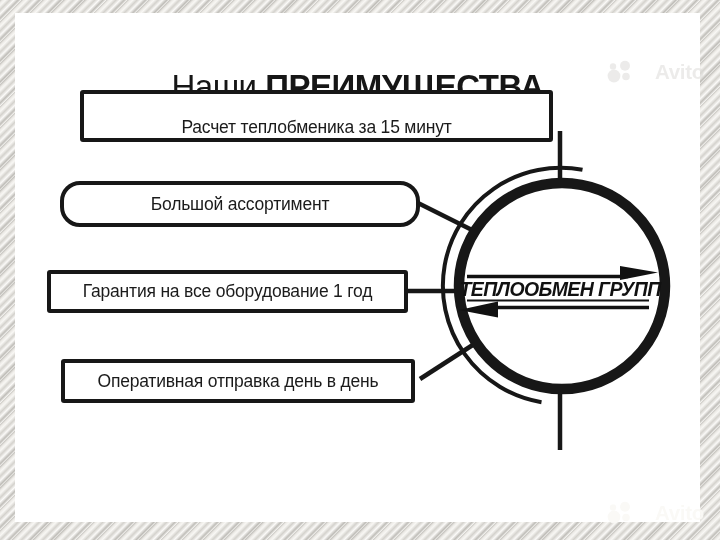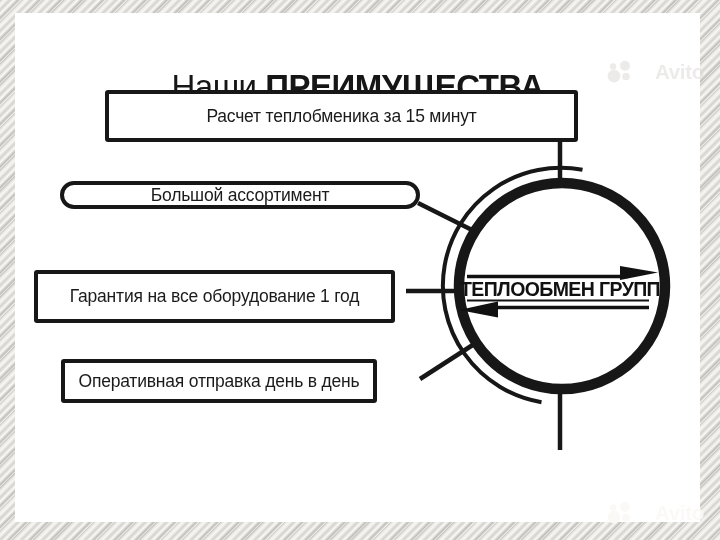--- a/index.html
+++ b/index.html
@@ -24,31 +24,32 @@
   }
   .title .t-reg{font-weight:normal;}
   .title .t-bold{font-weight:bold;}
   .adv-box{
     position:absolute;box-sizing:border-box;
     border:4px solid #171717;border-radius:3px;background:#fff;
     display:flex;align-items:center;justify-content:center;
     font-size:17.5px;letter-spacing:-0.2px;color:#1b1b1b;
     white-space:nowrap;z-index:2;
   }
-  #box1{left:105px;top:90px;width:473px;height:52px;}
-  #box2{left:60px;top:181px;width:360px;height:28px;border-radius:20px;}
-  #box3{left:34px;top:270px;width:361px;height:53px;}
-  #box4{left:61px;top:359px;width:316px;height:44px;}
+  #box1{left:80px;top:90px;width:473px;height:52px;align-items:flex-end;}
+  #box2{left:60px;top:181px;width:360px;height:46px;border-radius:20px;}
+  #box3{left:47px;top:270px;width:361px;height:43px;}
+  #box4{left:61px;top:359px;width:354px;height:44px;}
   #box5{left:85px;top:448px;width:477px;height:45px;}
   #diagram-svg{position:absolute;left:0;top:0;z-index:1;}
   #logo-text{
     position:absolute;left:462px;top:279px;width:196px;height:21px;
     z-index:3;display:flex;align-items:center;justify-content:center;
     font-size:19.5px;font-weight:bold;letter-spacing:-0.6px;color:#111;
     white-space:nowrap;
+    font-style:italic;
   }
   .watermark{
     position:absolute;display:flex;align-items:center;gap:20px;
     z-index:4;font-weight:bold;font-size:20.5px;letter-spacing:-0.3px;
   }
   #wm-top{top:60px;right:16px;color:#dddcd9;opacity:0.55;}
   #wm-bottom{top:501px;right:16px;color:#faf9f6;opacity:0.95;}
   .wm-dots{display:block;}
 </style>
 </head>

